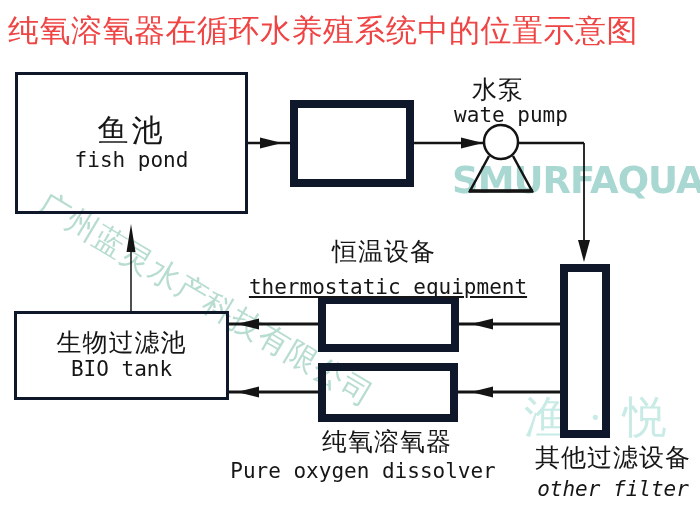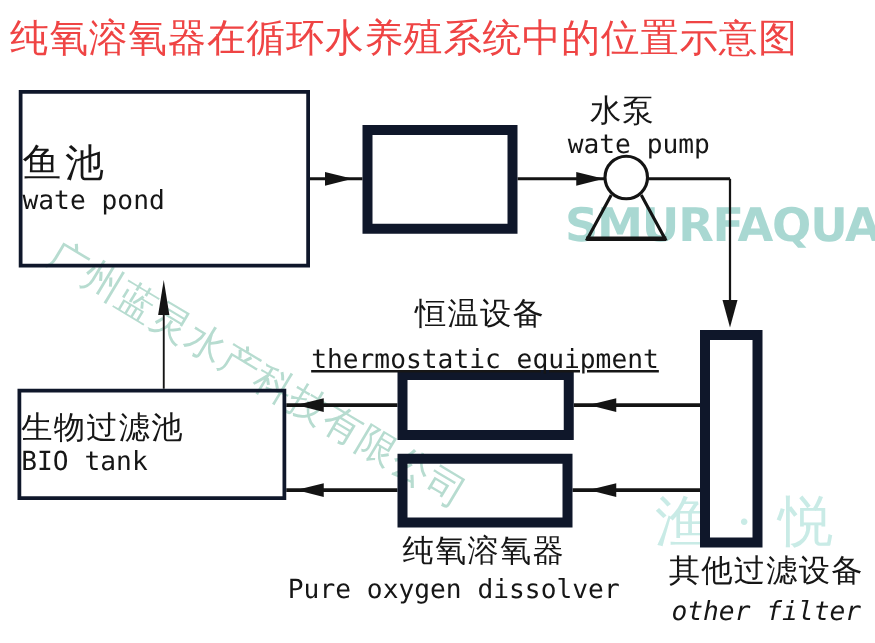--- a/index.html
+++ b/index.html
@@ -19,21 +19,21 @@
     color:#a9d8d2;font-family:"DejaVu Sans","Liberation Sans",sans-serif;
   }
   .wm-slogan{
     left:524px;top:388px;font-size:44px;letter-spacing:20px;color:#c9ebe6;
   }
   
   #connectors{z-index:2;left:0;top:0;}
   
   .node{
     z-index:3;background:transparent;border:8px solid #0f172a;box-sizing:border-box;
-    display:flex;flex-direction:column;align-items:flex-start;justify-content:center;
+    display:flex;flex-direction:column;align-items:center;justify-content:center;
     text-align:center;
   }
   .node.thick{border-width:3px;}
   .zh{font-size:25px;letter-spacing:1px;color:#161616;line-height:1.15;}
   .en{font-family:"DejaVu Sans Mono","Liberation Mono",monospace;font-size:21px;color:#161616;line-height:1.2;}
   .fish-zh{font-size:31px;letter-spacing:3px;}
   
   .lbl{z-index:4;white-space:nowrap;transform:translateX(-50%);}
   .title{
     z-index:4;left:8px;top:10px;font-size:31px;letter-spacing:0.5px;color:#ef4444;white-space:nowrap;
@@ -77,21 +77,21 @@
 
     <path d="M489,156 L470,191 L532,191 L513,156" fill="none" stroke="#141414" stroke-width="2.5"></path>
     <line x1="469" y1="191" x2="533" y2="191" stroke="#141414" stroke-width="3.5"></line>
     <circle cx="501" cy="142" r="17" fill="#ffffff" stroke="#141414" stroke-width="2.5"></circle>
   </svg>
 
   <div class="abs title">纯氧溶氧器在循环水养殖系统中的位置示意图</div>
 
   <div class="abs node thick" style="left:15px;top:72px;width:233px;height:142px;">
     <div class="zh fish-zh">鱼池</div>
-    <div class="en">wate pond</div>
+    <div class="en">fish pond</div>
   </div>
 
   <div class="abs node" style="left:290px;top:100px;width:124px;height:87px;">
   </div>
 
   <div class="abs node" style="left:560px;top:264px;width:50px;height:174px;"></div>
 
   <div class="abs node" style="left:318px;top:296px;width:141px;height:56px;"></div>
 
   <div class="abs node" style="left:318px;top:363px;width:140px;height:59px;"></div>

